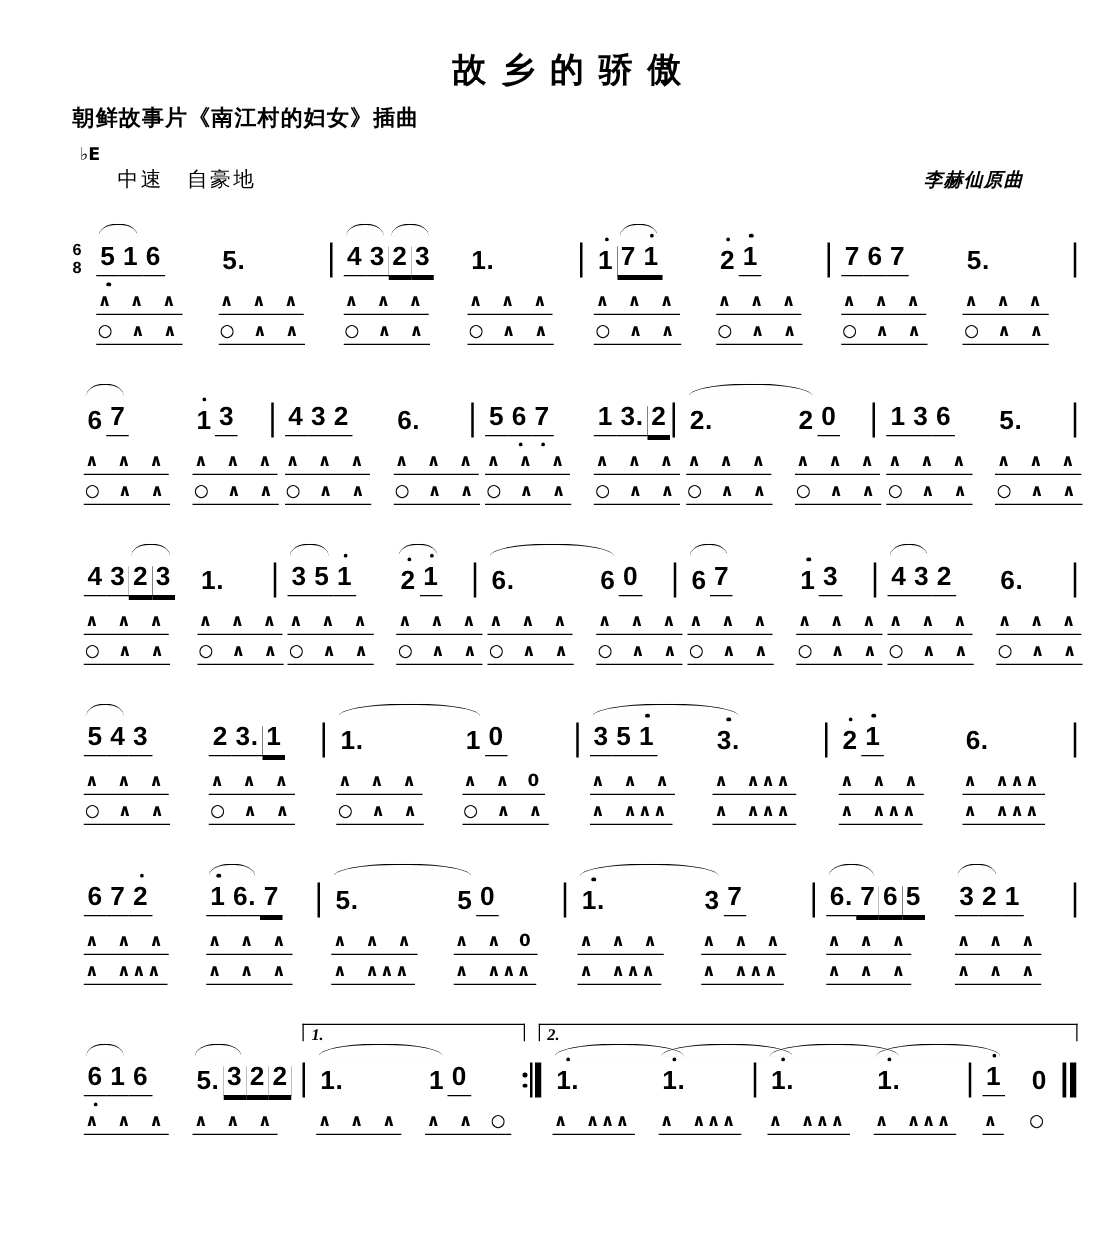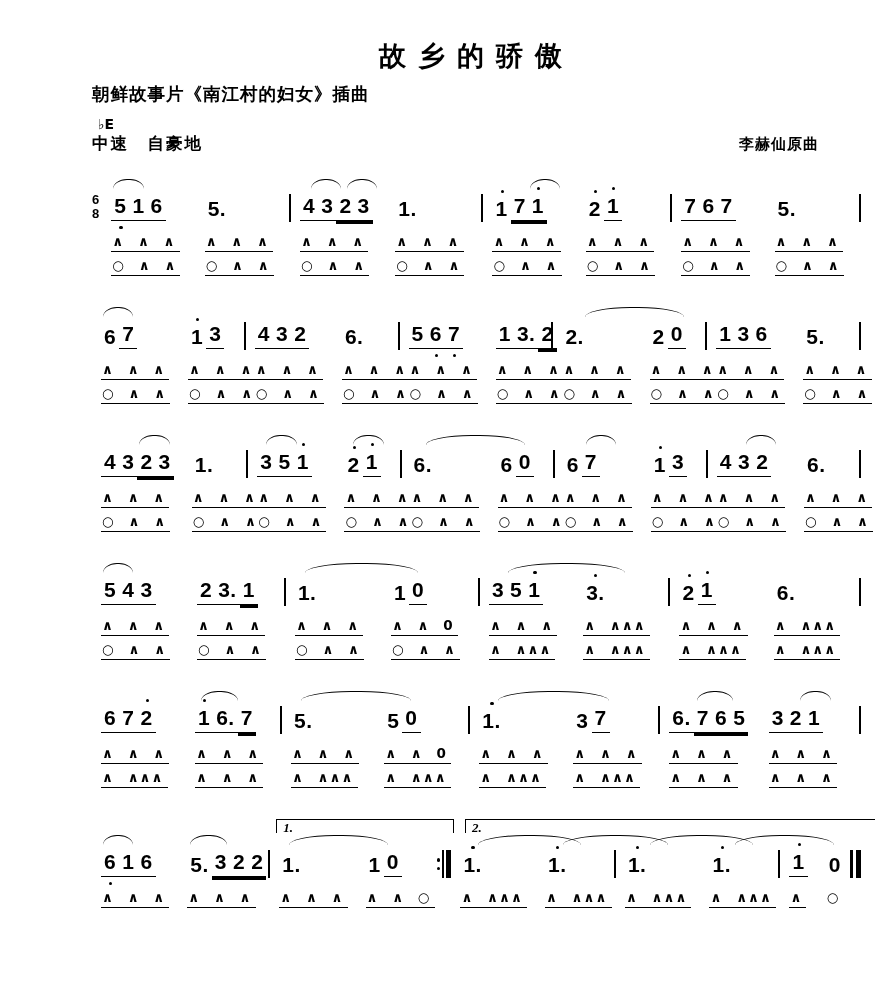--- a/index.html
+++ b/index.html
@@ -1,26 +1,26 @@
 <!DOCTYPE html>
 <html><head>
 <meta charset="utf-8">
 <style>
   html,body{margin:0;padding:0;background:#fff;color:#000;}
   body{width:875px;height:991px;overflow:hidden;font-family:"Liberation Sans",sans-serif;}
-  .page{box-sizing:border-box;width:875px;height:897px;padding:26px 14px 0 92px;}
+  .page{box-sizing:border-box;width:875px;height:897px;padding:26px 14px 0 58px;}
 
   
   .hdr-title{text-align:center;font-size:27px;font-weight:bold;letter-spacing:12px;margin-top:12px;}
   .hdr-sub{text-align:left;font-size:17.5px;font-weight:bold;letter-spacing:1px;margin-top:8px;}
   .hdr-meta{margin-top:10px;}
   .hdr-key{font-size:14px;font-weight:bold;font-family:"DejaVu Sans",sans-serif;margin-left:6px;}
   .hdr-row2{display:flex;justify-content:space-between;align-items:baseline;margin-top:1px;}
-  .hdr-tempo{font-size:16.5px;font-weight:bold;white-space:pre;letter-spacing:2px;}
-  .hdr-composer{font-size:15px;font-weight:bold;margin-right:42px;letter-spacing:1px;}
+  .hdr-tempo{font-size:16.5px;font-weight:normal;white-space:pre;letter-spacing:2px;margin-left:36px;}
+  .hdr-composer{font-size:15px;font-weight:bold;margin-right:42px;letter-spacing:1px;font-style:italic;}
 
   
   .score{margin-top:16px;}
   .line{display:flex;align-items:flex-start;position:relative;padding-top:20px;margin-bottom:25px;}
   .line.last{padding-top:36px;margin-bottom:0;}
   .measure{display:flex;min-width:0;}
   .cell{flex:1 1 0;display:flex;flex-direction:column;align-items:flex-start;padding:0 9px;}
   .cn{height:30px;display:flex;align-items:flex-end;white-space:nowrap;}
 
   .note{display:inline-block;position:relative;font-weight:bold;font-size:21px;line-height:24px;

